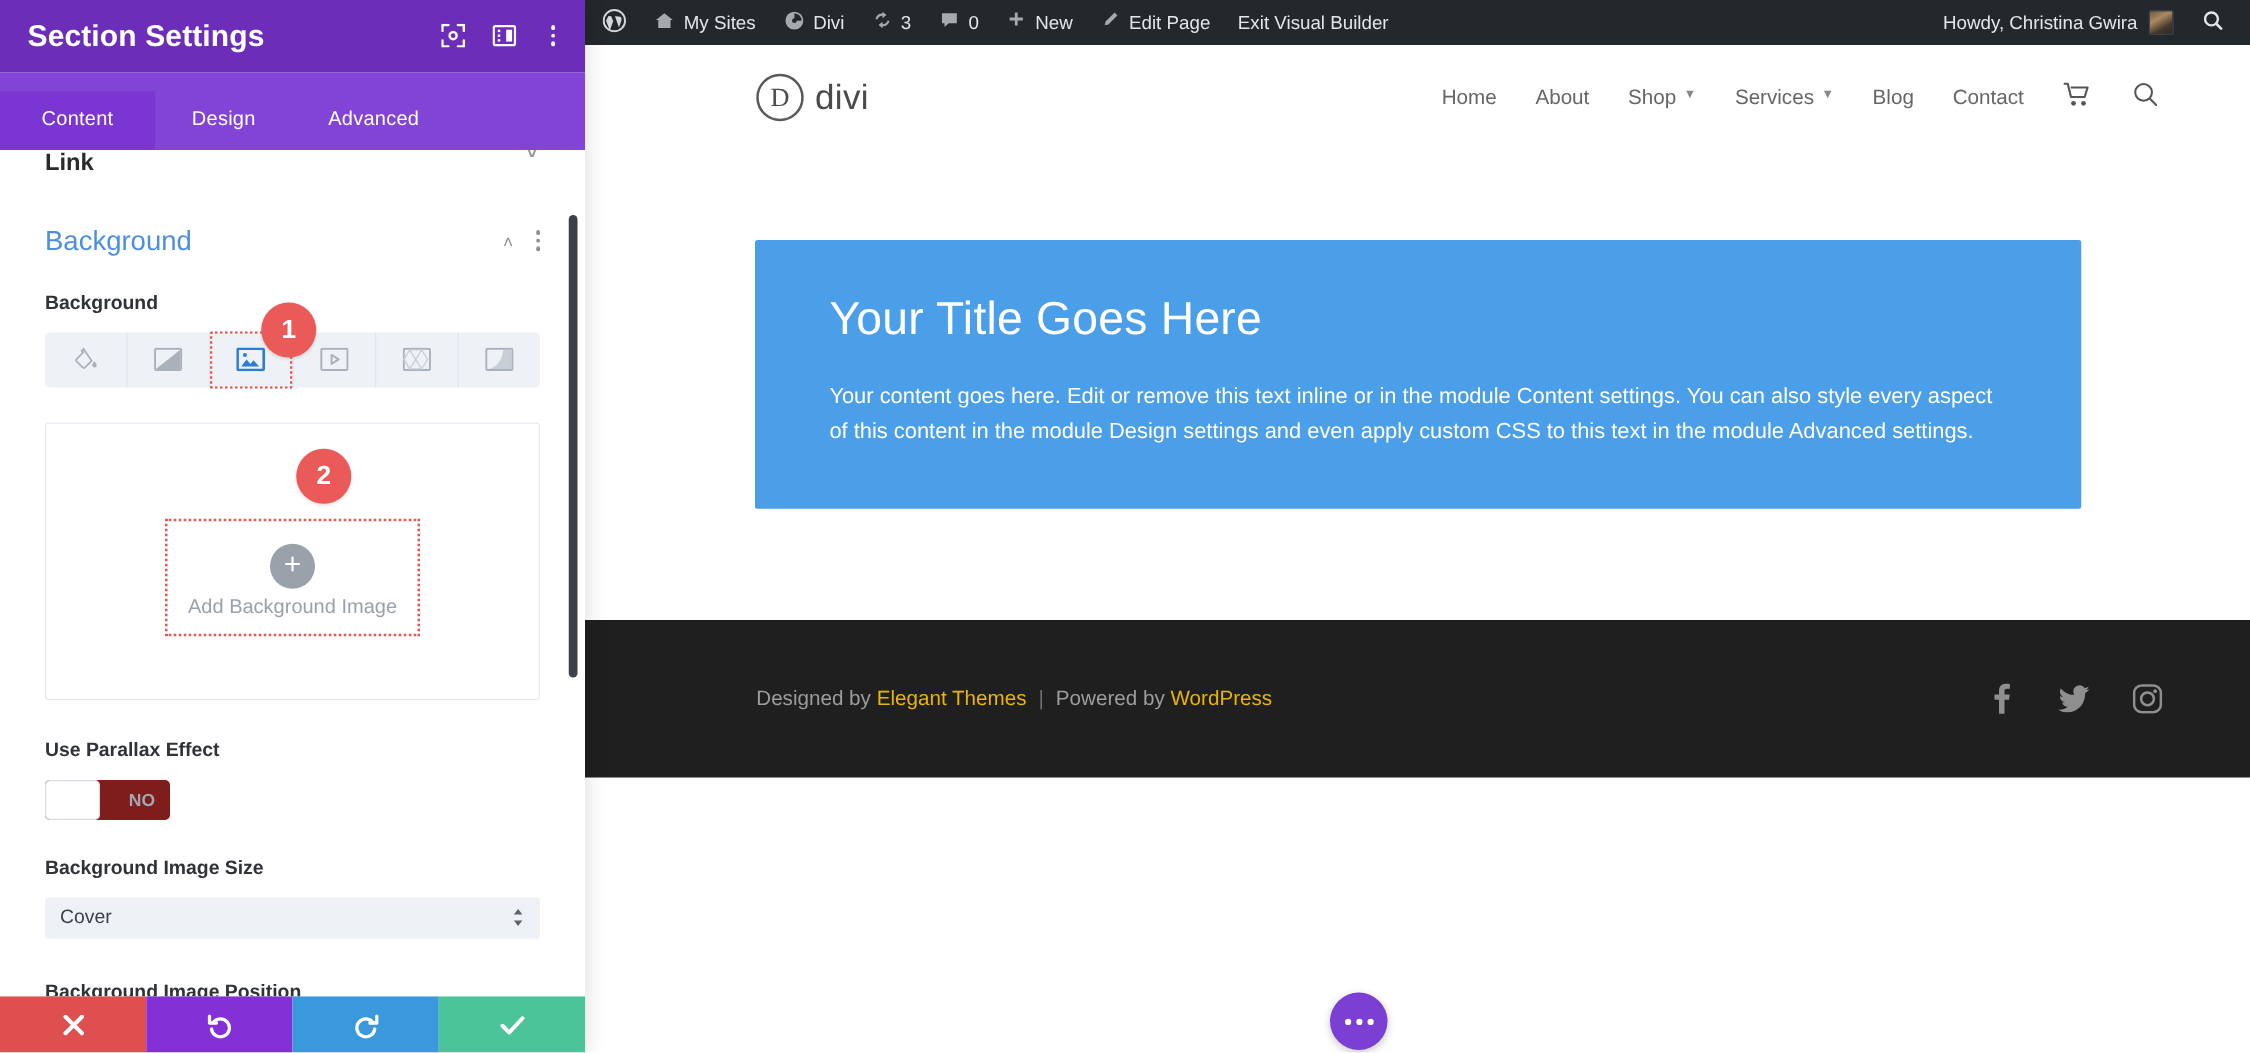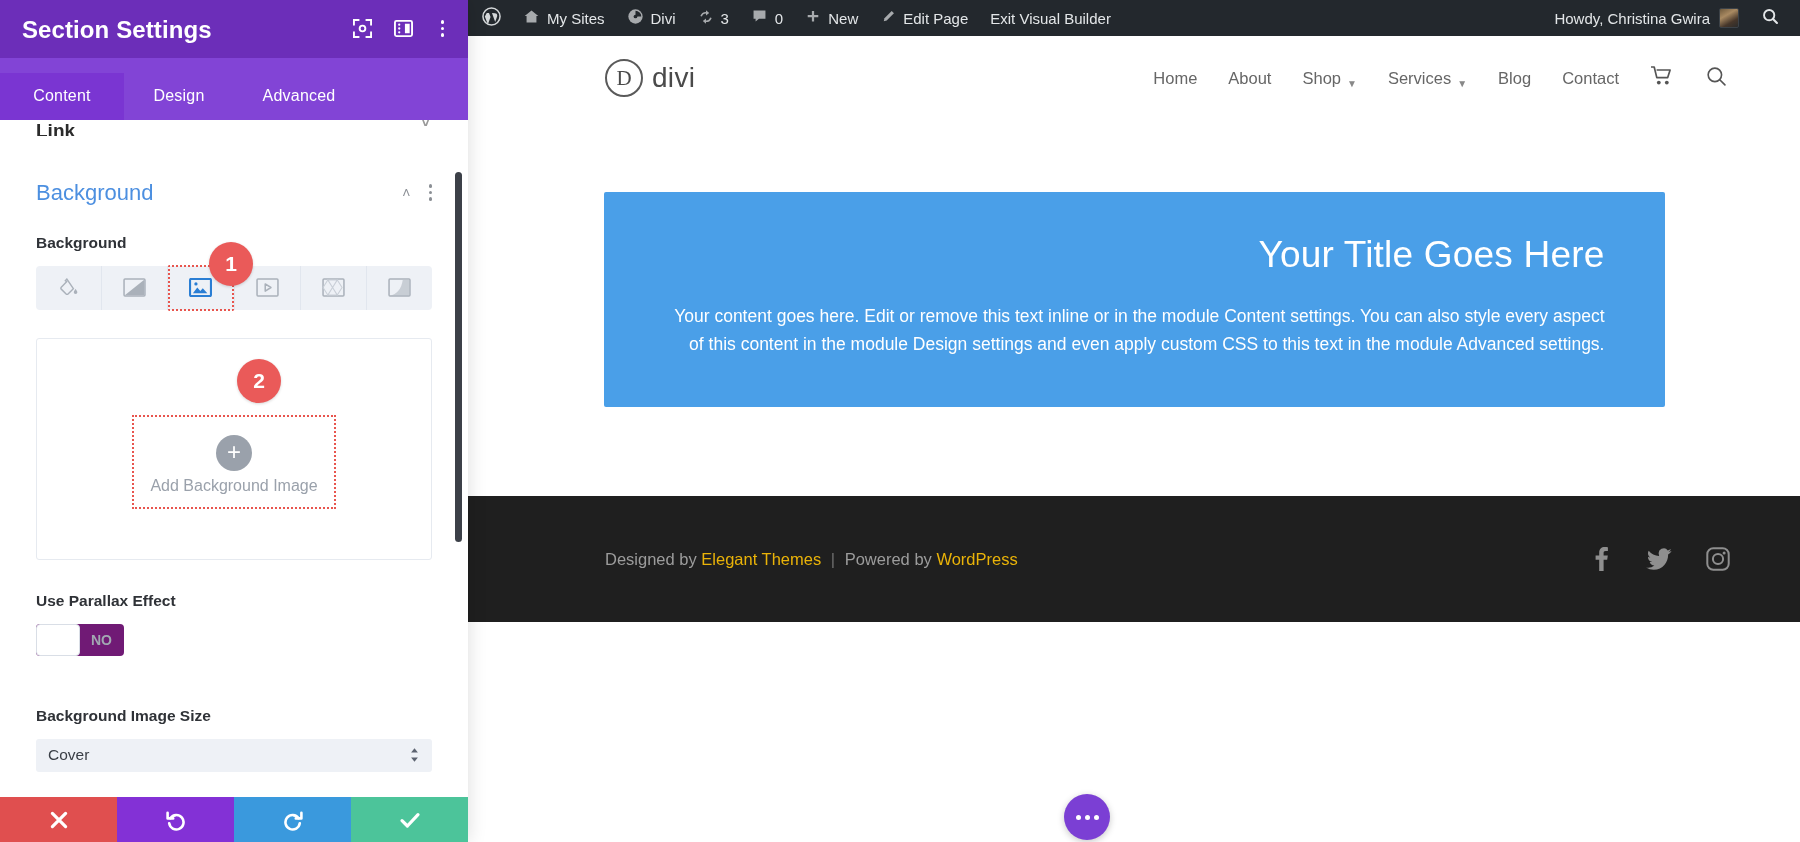--- a/index.html
+++ b/index.html
@@ -120,22 +120,22 @@
     width: 204px; text-align: center; margin-top: 26px;
   }
   .plus-circle {
     width: 36px; height: 36px; border-radius: 50%; background: #9aa1ab;
     color: #fff; font-size: 24px; line-height: 34px; margin: 0 auto 6px auto;
     font-weight: 300;
   }
   .upload-label { color: #9aa1ab; font-size: 16px; }
 
   .toggle-wrap {
-    display: inline-flex; align-items: center; background: #701a75;
-    border-radius: 4px; height: 32px; padding-right: 12px; margin-bottom: 51px;
+    display: inline-flex; align-items: center; background: #7f1d1d;
+    border-radius: 4px; height: 32px; padding-right: 12px; margin-bottom: 30px; gap: 12px;
   }
   .toggle-knob {
     width: 44px; height: 32px; background: #fff; border: 1px solid #d9dee6;
     border-radius: 4px;
   }
   .toggle-txt { color: #a2a8b2; font-size: 14px; font-weight: bold; margin-left: 11px; }
 
   .select-box {
     background: #eef1f6; border-radius: 3px; height: 33px;
     display: flex; align-items: center; padding: 0 12px;
@@ -189,29 +189,29 @@
     display: flex; align-items: center; justify-content: center;
     font-size: 21px; color: #4a4a4a; font-family: "Liberation Serif", serif;
   }
   .logo-text { font-size: 28px; color: #4a4a4a; letter-spacing: .3px; }
   .site-nav {
     margin-left: auto; display: flex; align-items: center; gap: 31px;
     padding-right: 12px;
   }
   .nav-link {
     font-size: 16.5px; color: #666; cursor: pointer;
-    display: flex; align-items: flex-end; gap: 6px;
+    display: flex; align-items: flex-start; gap: 6px;
   }
   .nav-chev { font-size: 10px; color: #888; position: relative; top: 1px; }
   .nav-icon { color: #555; cursor: pointer; }
 
   .hero-area { background: #fff; padding: 72px 0 0 0; }
   .hero-box {
     margin: 0 auto; width: 1061px; background: #4a9fe8;
-    border-radius: 2px; padding: 42px 60px 48px 60px; text-align: right;
+    border-radius: 2px; padding: 42px 60px 48px 60px; text-align: left;
   }
   .hero-title {
     color: #fff; font-size: 37px; font-weight: normal; margin-bottom: 26px;
     letter-spacing: .2px;
   }
   .hero-text {
     color: #fff; font-size: 17.5px; line-height: 1.62; max-width: 950px;
     margin: 0 auto;
   }
 

